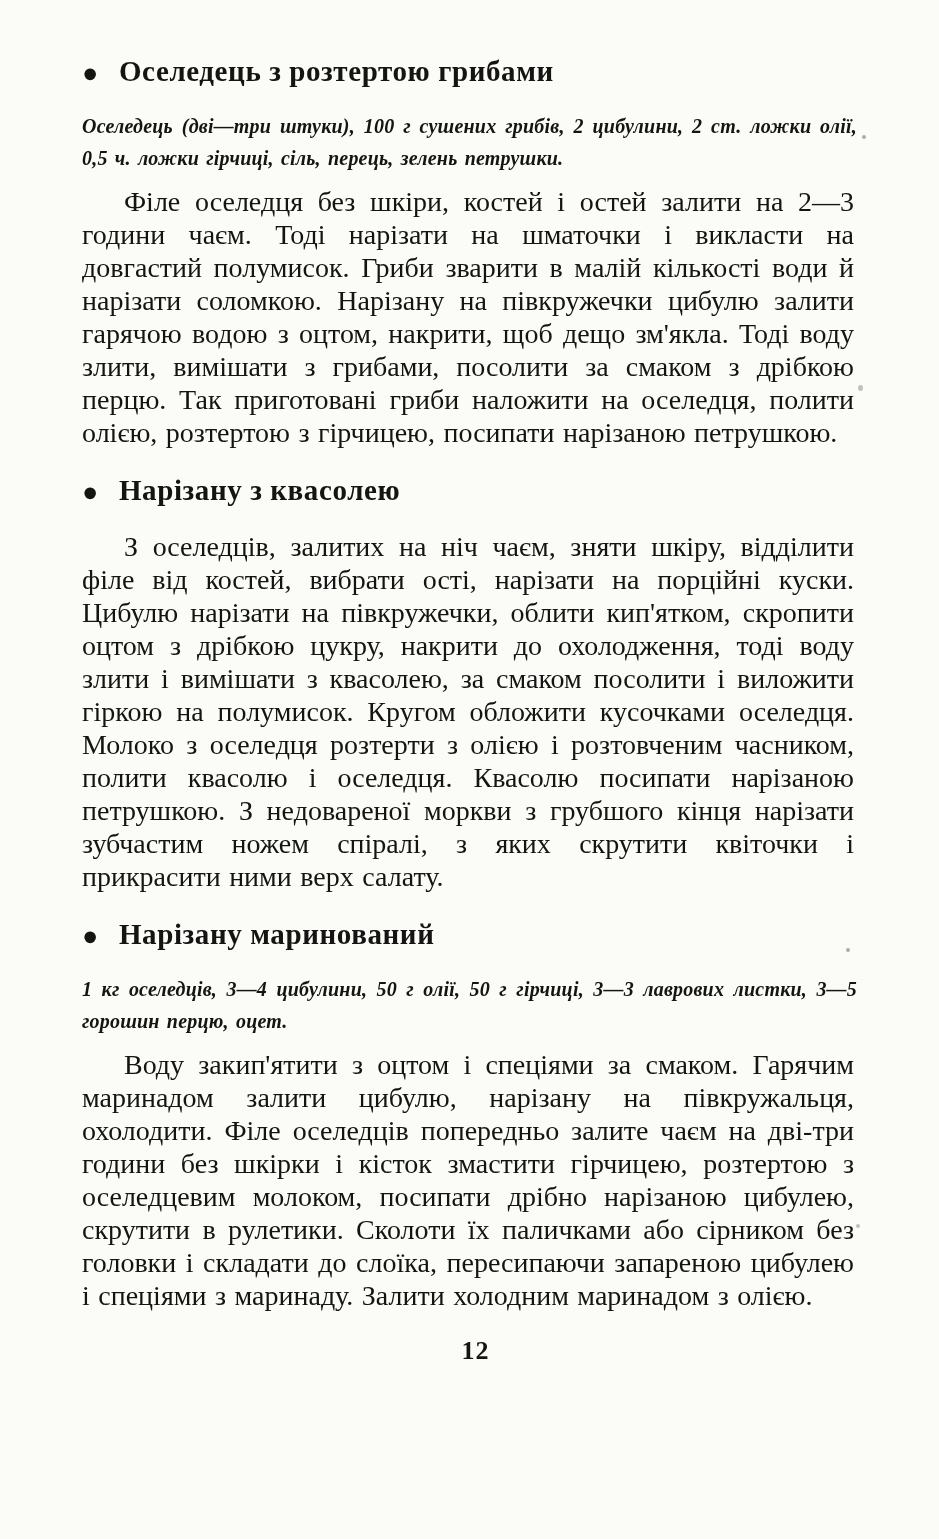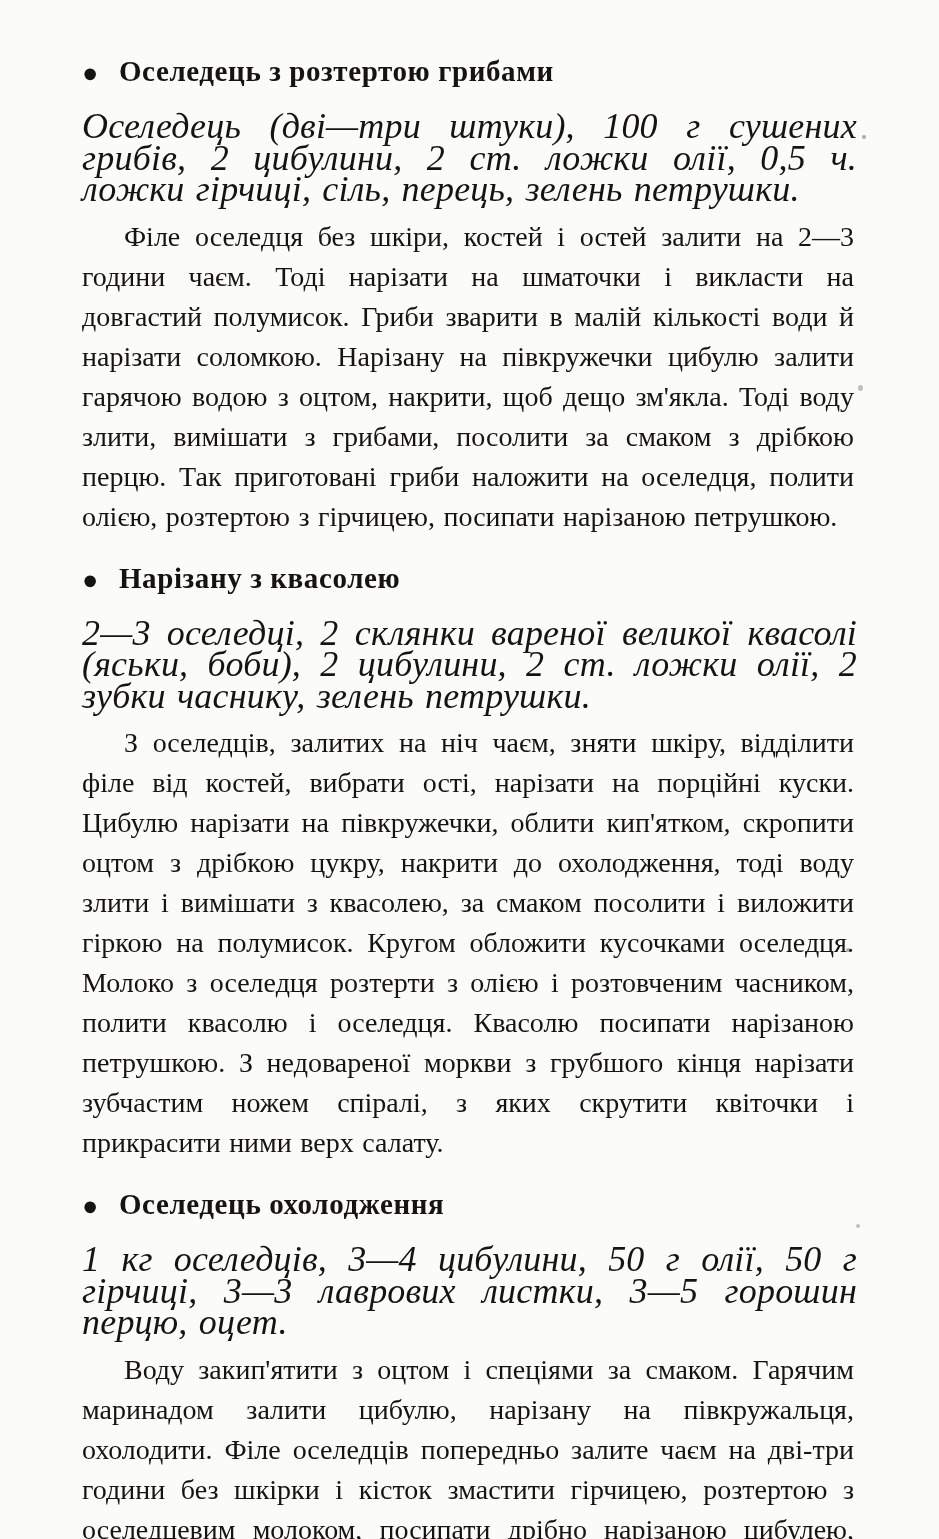--- a/index.html
+++ b/index.html
@@ -34,32 +34,32 @@
     margin: 0 0 22px 0;
   }
   .bullet {
     font-size: 27px;
     line-height: 34px;
     margin-right: 20px;
     flex: 0 0 auto;
     transform: translateY(1px);
   }
   .ingredients {
-    font-size: 36px;
+    font-size: 20px;
     line-height: 31.5px;
     font-style: italic;
-    font-weight: normal;
+    font-weight: bold;
     text-align: justify;
     letter-spacing: 0.2px;
     word-spacing: 2px;
     margin: 0 12px 11px 0;
   }
   .instructions {
     font-size: 28px;
-    line-height: 40px;
+    line-height: 33px;
     text-align: justify;
     text-indent: 42px;
     word-spacing: 1.5px;
     margin: 0 15px 24px 0;
   }
   .recipe + .recipe {
     margin-top: 0;
   }
   .page-number {
     text-align: center;
@@ -92,28 +92,27 @@
     </h2>
     <p class="ingredients">Оселедець (дві—три штуки), 100 г сушених грибів, 2 цибулини, 2 ст. ложки олії, 0,5 ч. ложки гірчиці, сіль, перець, зелень петрушки.</p>
     <p class="instructions">Філе оселедця без шкіри, костей і остей залити на 2—3 години чаєм. Тоді нарізати на шматочки і викласти на довгастий полумисок. Гриби зварити в малій кількості води й нарізати соломкою. Нарізану на півкружечки цибулю залити гарячою водою з оцтом, накрити, щоб дещо зм'якла. Тоді воду злити, вимішати з грибами, посолити за смаком з дрібкою перцю. Так приготовані гриби наложити на оселедця, полити олією, розтертою з гірчицею, посипати нарізаною петрушкою.</p>
   </section>
 
   <section class="recipe">
     <h2 class="recipe-title">
       <span class="bullet">●</span>
       <span>Нарізану з квасолею</span>
     </h2>
-    <p class="ingredients">2—3 оселедці, 2 склянки вареної великої квасолі (яськи, боби), 2 цибулини, 2 ст. ложки олії, 2 зубки часнику, зелень петрушки.</p>
     <p class="instructions">З оселедців, залитих на ніч чаєм, зняти шкіру, відділити філе від костей, вибрати ості, нарізати на порційні куски. Цибулю нарізати на півкружечки, облити кип'ятком, скропити оцтом з дрібкою цукру, накрити до охолодження, тоді воду злити і вимішати з квасолею, за смаком посолити і виложити гіркою на полумисок. Кругом обложити кусочками оселедця. Молоко з оселедця розтерти з олією і розтовченим часником, полити квасолю і оселедця. Квасолю посипати нарізаною петрушкою. З недовареної моркви з грубшого кінця нарізати зубчастим ножем спіралі, з яких скрутити квіточки і прикрасити ними верх салату.</p>
   </section>
 
   <section class="recipe">
     <h2 class="recipe-title">
       <span class="bullet">●</span>
-      <span>Оселедець охолодження</span>
+      <span>Нарізану маринований</span>
     </h2>
     <p class="ingredients">1 кг оселедців, 3—4 цибулини, 50 г олії, 50 г гірчиці, 3—3 лаврових листки, 3—5 горошин перцю, оцет.</p>
     <p class="instructions">Воду закип'ятити з оцтом і спеціями за смаком. Гарячим маринадом залити цибулю, нарізану на півкружальця, охолодити. Філе оселедців попередньо залите чаєм на дві-три години без шкірки і кісток змастити гірчицею, розтертою з оселедцевим молоком, посипати дрібно нарізаною цибулею, скрутити в рулетики. Сколоти їх паличками або сірником без головки і складати до слоїка, пересипаючи запареною цибулею і спеціями з маринаду. Залити холодним маринадом з олією.</p>
   </section>
 
   <div class="page-number">12</div>
 
   <span class="speckle s1"></span>
   <span class="speckle s2"></span>
   <span class="speckle s3"></span>

